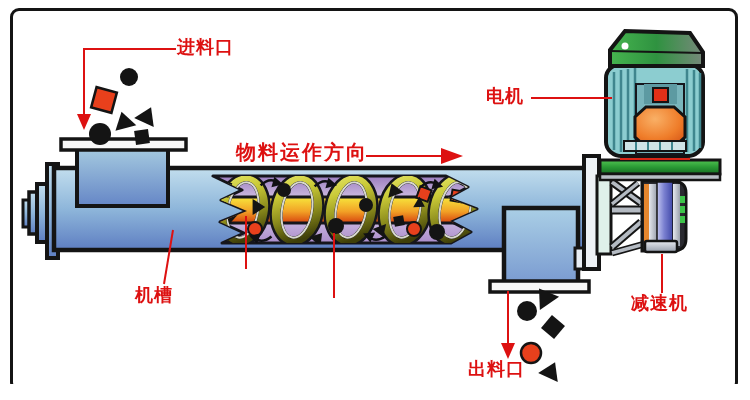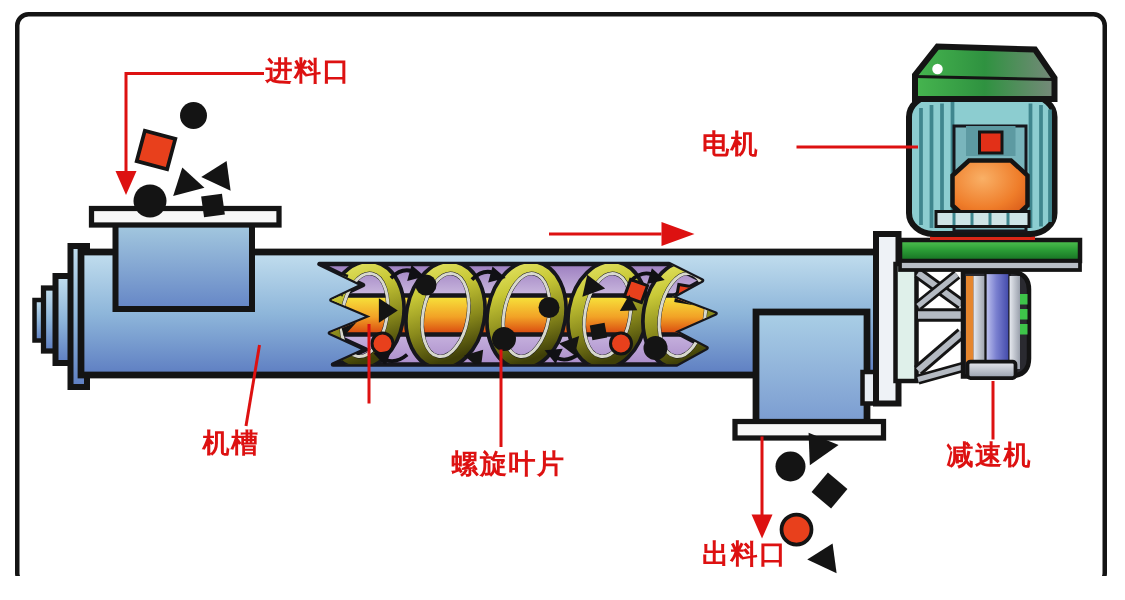--- a/index.html
+++ b/index.html
@@ -246,18 +246,18 @@
       <path d="M662,254 L662,293"></path>
     </g>
     <g fill="#dd1111">
       <polygon points="77,114 91,114 84,130"></polygon>
       <polygon points="441,148 463,156 441,164"></polygon>
       <polygon points="501,343 515,343 508,359"></polygon>
     </g>
   </svg>
 
   <div class="label" style="left:177px;top:38px">进料口</div>
-  <div class="label" style="left:468px;top:87px">电机</div>
+  <div class="label label-lg" style="left:236px;top:141px">物料运作方向</div>
+  <div class="label" style="left:486px;top:87px">电机</div>
   <div class="label" style="left:135px;top:286px">机槽</div>
-  <div class="label" style="left:301px;top:300px">螺旋叶片</div>
   <div class="label" style="left:468px;top:360px">出料口</div>
   <div class="label" style="left:631px;top:294px">减速机</div>
 </div>
 
 </body></html>

